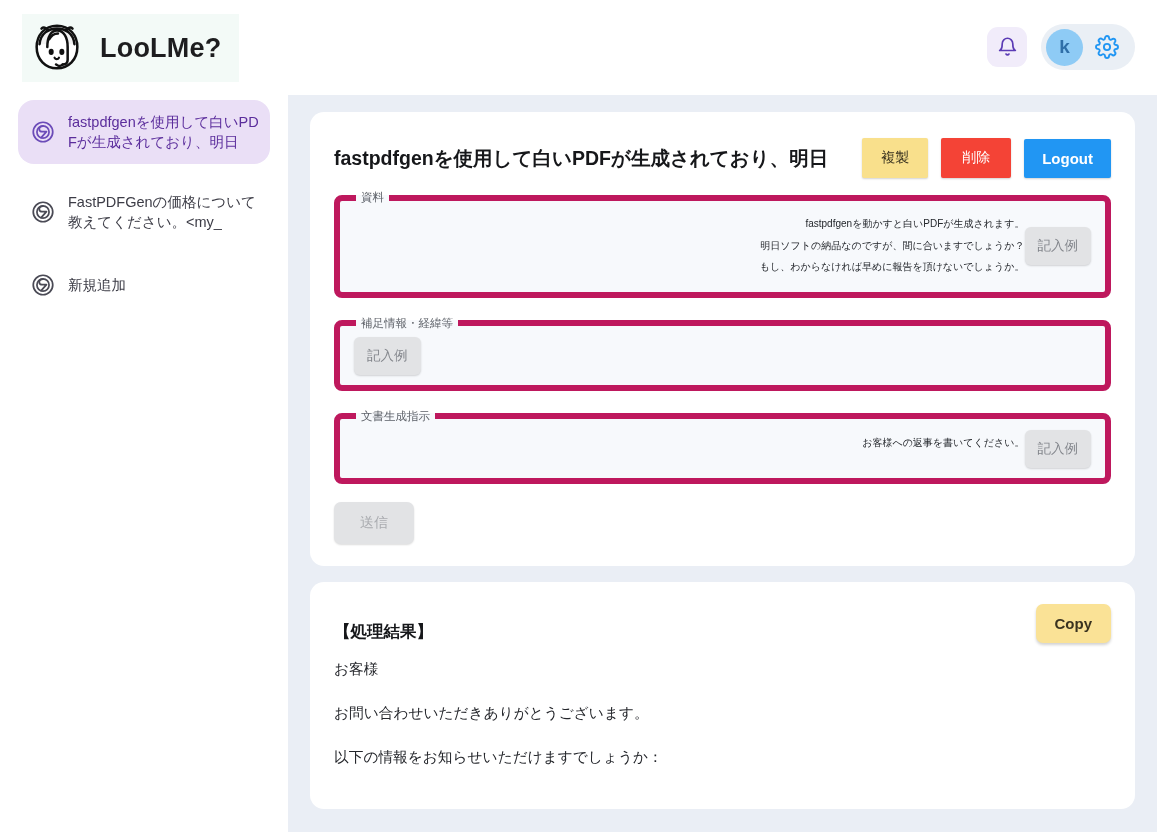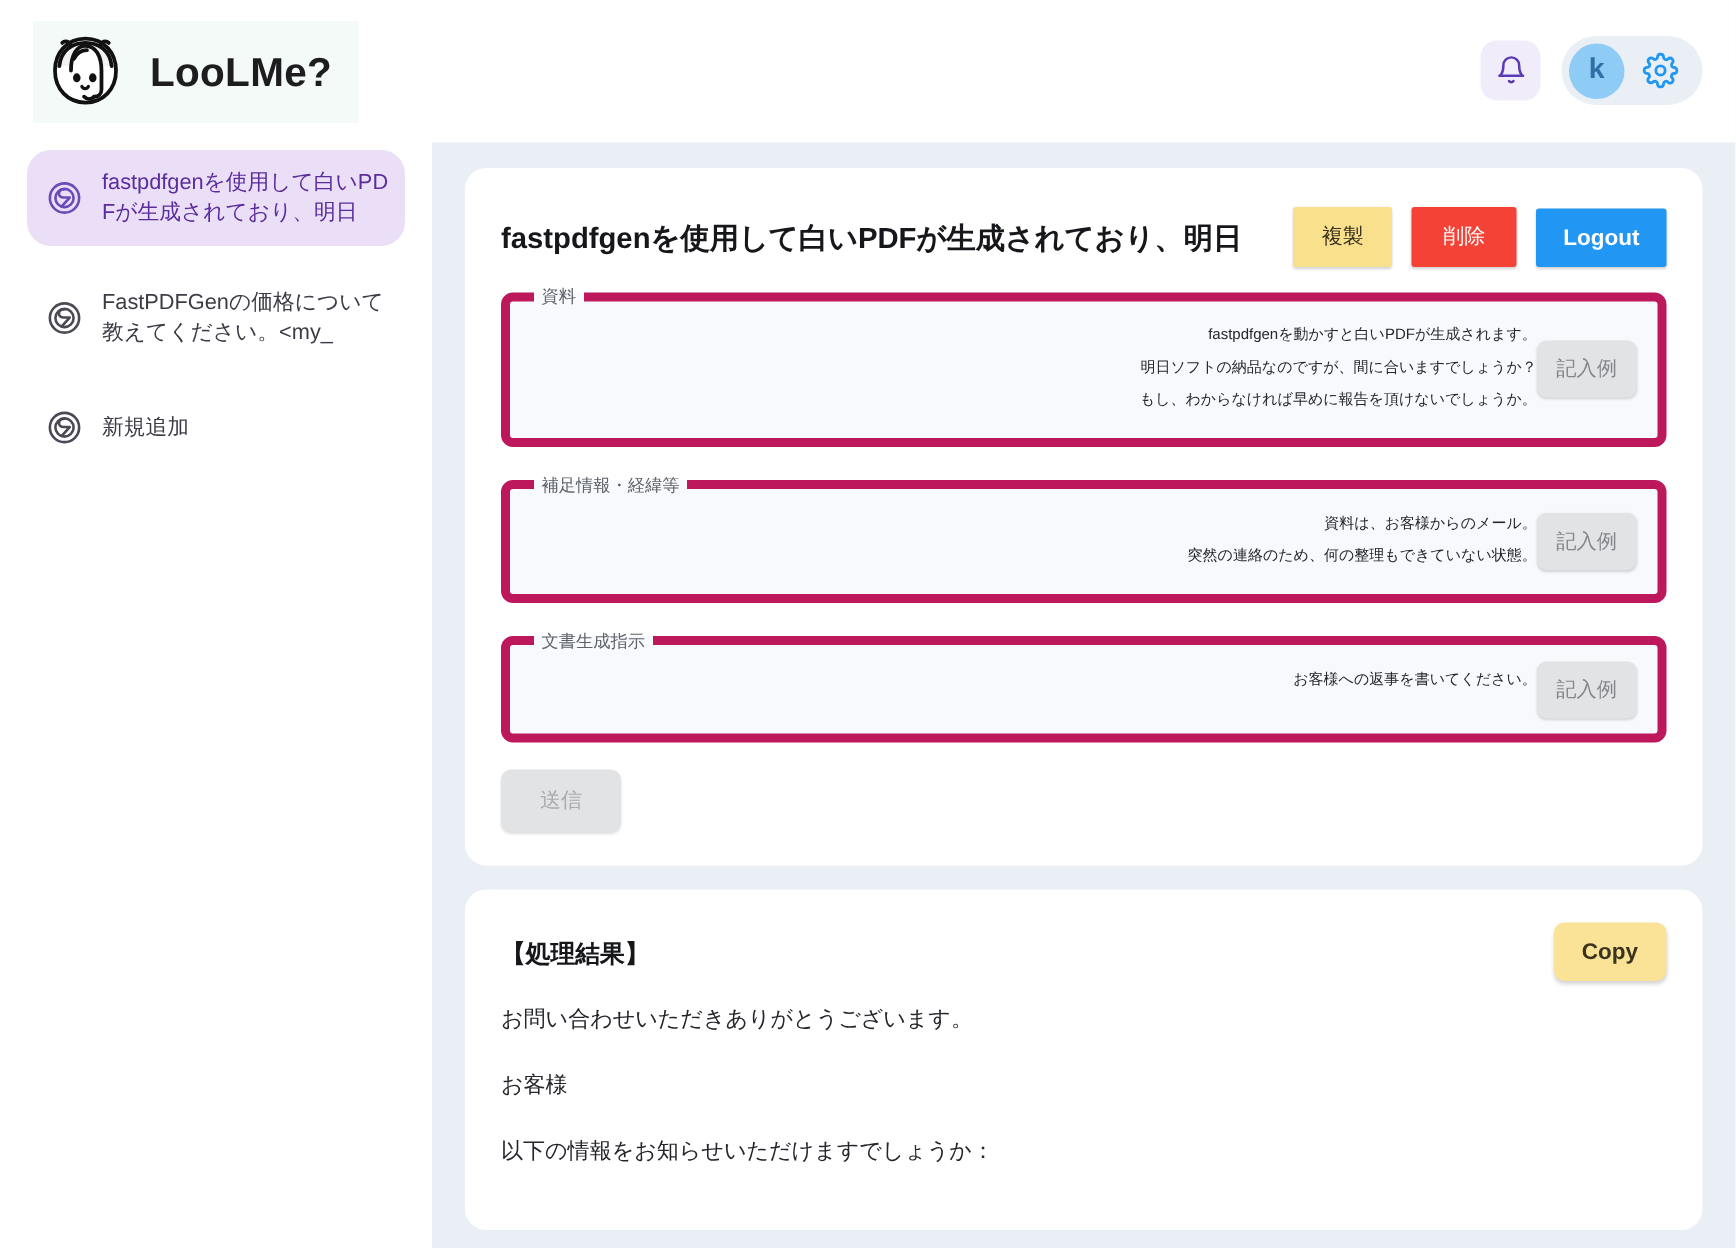--- a/index.html
+++ b/index.html
@@ -218,21 +218,21 @@
     font-size: 14px;
     padding: 12px 26px;
     border: none;
     border-radius: 7px;
     box-shadow: 0 1px 2px rgba(0,0,0,.14);
     cursor: default;
   }
 
   .result-head {
     display: flex;
-    align-items: center;
+    align-items: flex-end;
     justify-content: space-between;
   }
   .result-title {
     font-size: 16.5px;
     font-weight: 700;
     color: #16171a;
     padding-top: 4px;
   }
   .btn-copy {
     background: #fae296;
@@ -342,40 +342,38 @@
       <fieldset class="field field-1">
         <legend>資料</legend>
         <div class="field-text">fastpdfgenを動かすと白いPDFが生成されます。
 明日ソフトの納品なのですが、間に合いますでしょうか？
 もし、わからなければ早めに報告を頂けないでしょうか。</div>
         <button class="btn-example">記入例</button>
       </fieldset>
 
       <fieldset class="field field-2">
         <legend>補足情報・経緯等</legend>
-        <div class="field-text">資料は、お客様からのメール。
-突然の連絡のため、何の整理もできていない状態。</div>
         <button class="btn-example">記入例</button>
       </fieldset>
 
       <fieldset class="field field-3">
         <legend>文書生成指示</legend>
         <div class="field-text">お客様への返事を書いてください。</div>
         <button class="btn-example">記入例</button>
       </fieldset>
 
       <button class="btn-submit">送信</button>
     </div>
 
     <div class="card card-result">
       <div class="result-head">
         <div class="result-title">【処理結果】</div>
         <button class="btn-copy">Copy</button>
       </div>
       <div class="result-body">
+        <p class="result-p">お客様</p>
         <p class="result-p">お問い合わせいただきありがとうございます。</p>
-        <p class="result-p">お客様</p>
         <p class="result-p">以下の情報をお知らせいただけますでしょうか：</p>
       </div>
     </div>
 
   </div>
 </div>
 
 </body></html>

